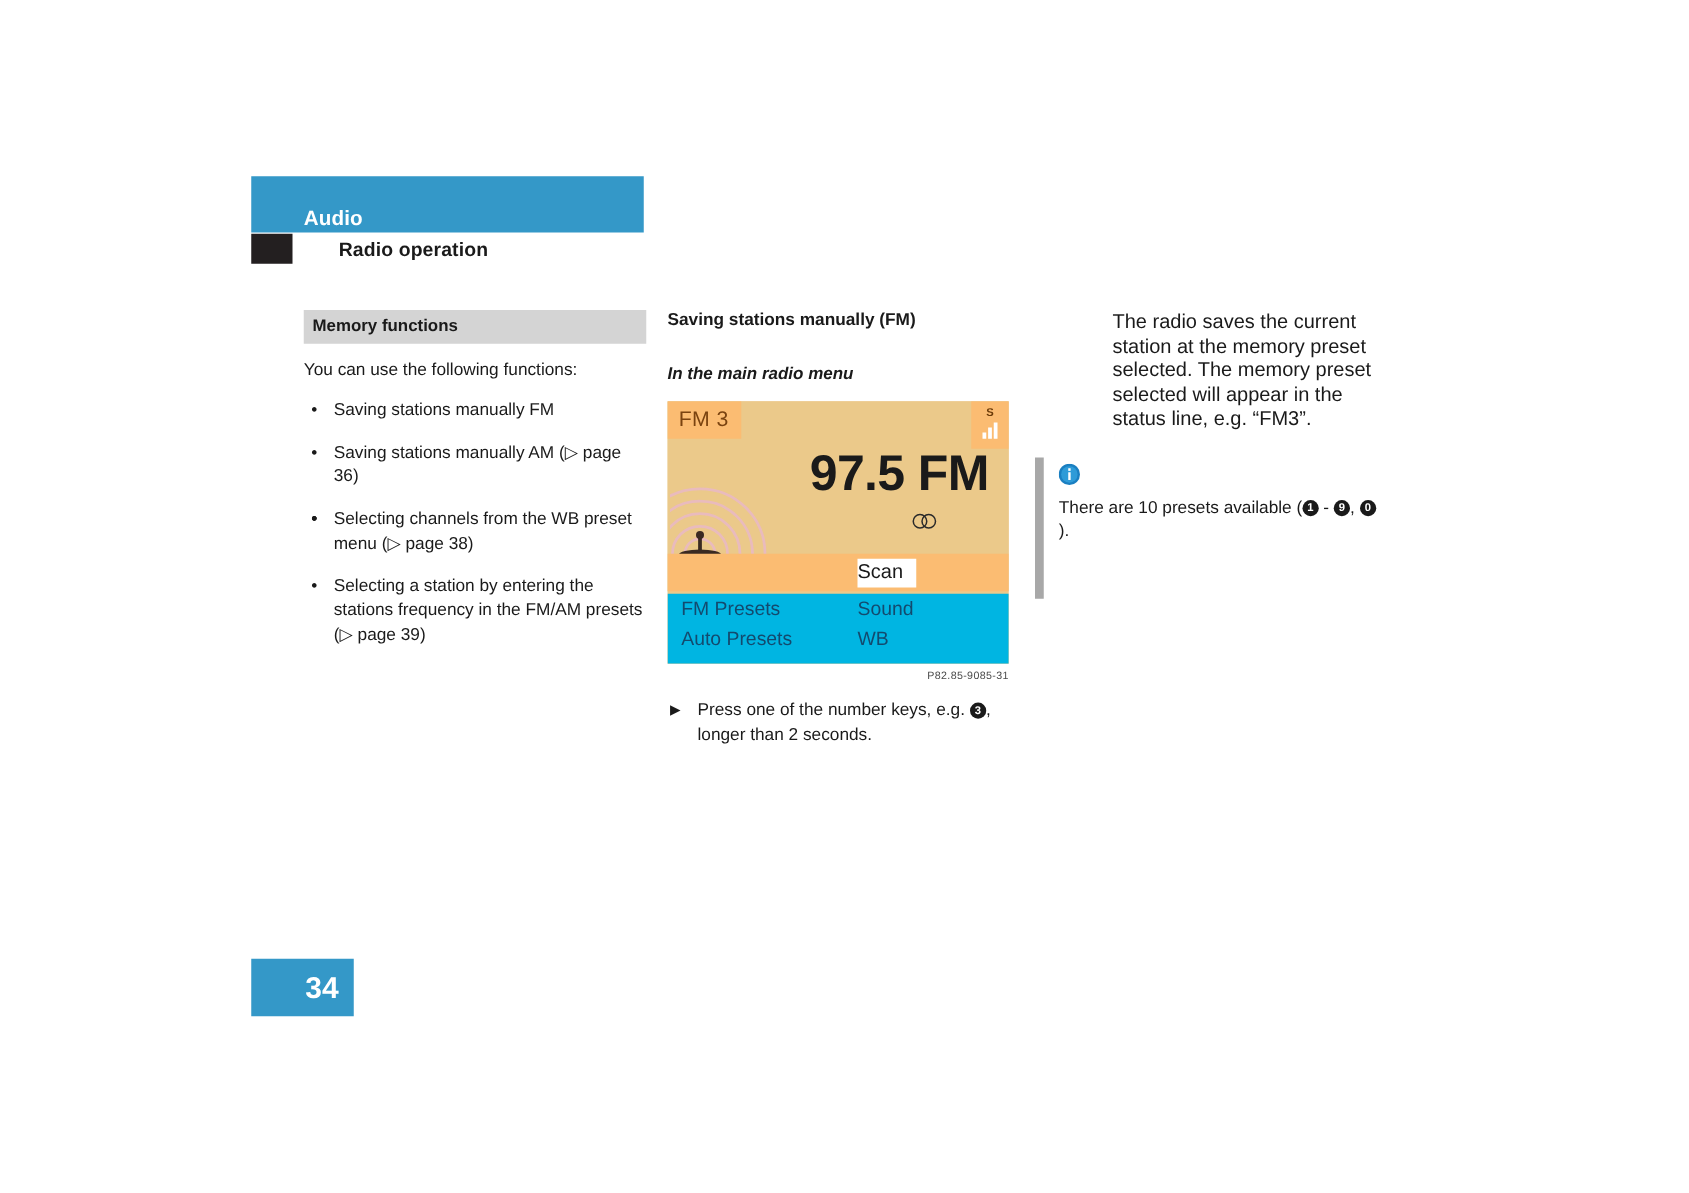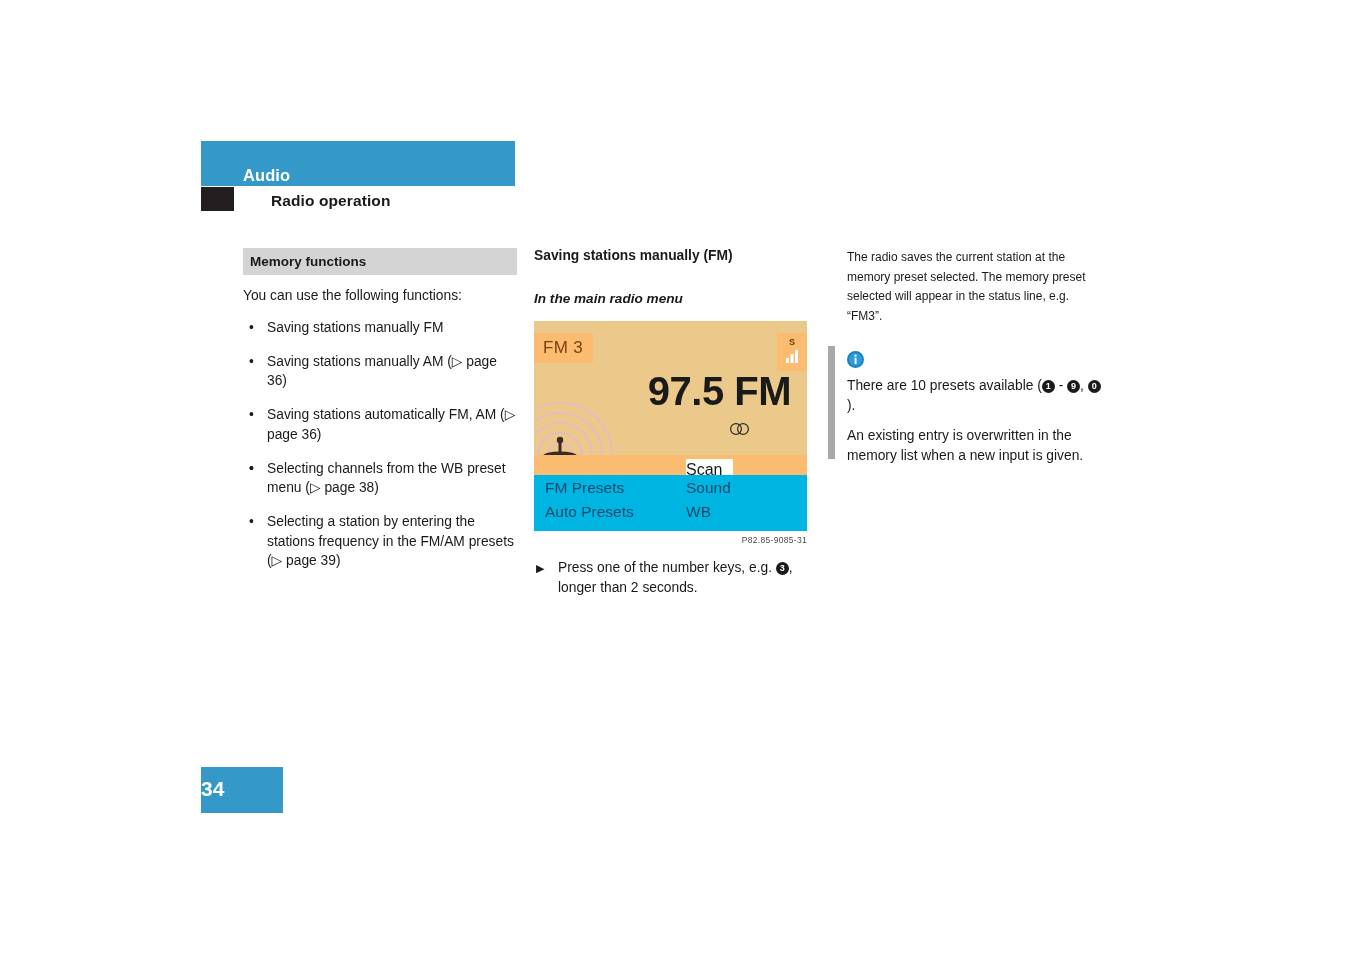--- a/index.html
+++ b/index.html
@@ -109,21 +109,21 @@
   
   #radio-display {
     position: relative;
     margin-top: 15px;
     width: 273px; height: 210px;
     background: #ebc98a;
     overflow: hidden;
   }
   #radio-main-area {
     position: absolute;
-    left: 0; top: 12px; width: 273px; height: 152px;
+    left: 0; top: 0; width: 273px; height: 152px;
     background: #ebc98a;
   }
   #fm-preset-badge {
     position: absolute;
     left: 0px; top: 0px;
     width: 59px; height: 30px;
     background: #fbbc72;
   }
   #fm-preset-label {
     position: absolute;
@@ -218,22 +218,23 @@
   }
   #instruction-note {
     margin-top: 11px;
     padding-left: 24px;
     font-size: 13.8px;
     line-height: 19.5px;
   }
 
   
   #right-paragraph-1 {
-    font-size: 12px;
-    line-height: 19.5px;
+    font-size: 16px;
+    line-height: 19.5px;
+    margin-left: 43px;
   }
   #info-section {
     position: relative;
     margin-top: 25px;
   }
   #info-gray-bar {
     position: absolute;
     left: -19px; top: -5px;
     width: 7px; height: 113px;
     background: #a8a8a8;
@@ -272,22 +273,22 @@
   #page-number-box {
     position: absolute;
     left: 201px; top: 767px;
     width: 82px; height: 46px;
     background: #3498c8;
   }
   #page-number {
     position: absolute;
     left: 201px; top: 777px;
     width: 70px;
-    text-align: left;
-    font-size: 21px;
+    text-align: right;
+    font-size: 24px;
     font-weight: bold;
     color: #ffffff;
   }
 </style>
 </head>
 <body>
 
 <div id="header-blue-bar"></div>
 <div id="header-title">Audio</div>
 <div id="header-black-square"></div>
@@ -305,21 +306,20 @@
     <li>
       <span class="bullet-dot">•</span>
       <span>Saving stations manually FM</span>
     </li>
     <li>
       <span class="bullet-dot">•</span>
       <span>Saving stations manually AM (▷ page 36)</span>
     </li>
     <li>
       <span class="bullet-dot">•</span>
-      <span>Saving stations automatically FM, AM (▷ page 36)</span>
     </li>
     <li>
       <span class="bullet-dot">•</span>
     </li>
     <li>
       <span class="bullet-dot">•</span>
       <span>Selecting channels from the WB preset menu (▷ page 38)</span>
     </li>
     <li>
       <span class="bullet-dot">•</span>
@@ -408,18 +408,17 @@
       <circle cx="8.5" cy="8.5" r="8.5" fill="#1a7fc1"></circle>
       <circle cx="8.5" cy="8.5" r="6.6" fill="#2e9bd8"></circle>
       <rect x="7.6" y="6.8" width="1.9" height="6.2" fill="#ffffff"></rect>
       <rect x="7.6" y="3.6" width="1.9" height="2.1" fill="#ffffff"></rect>
     </svg>
 
     <div id="info-paragraph-1">
       <span>There are 10 presets available (</span><span class="key-chip">1</span><span> - </span><span class="key-chip">9</span><span>, </span><span class="key-chip">0</span><span>).</span>
     </div>
 
-    <div id="info-paragraph-2">An existing entry is overwritten in the memory list when a new input is given.</div>
   </div>
 </div>
 
 <div id="page-number-box"></div>
 <div id="page-number">34</div>
 
 </body></html>

